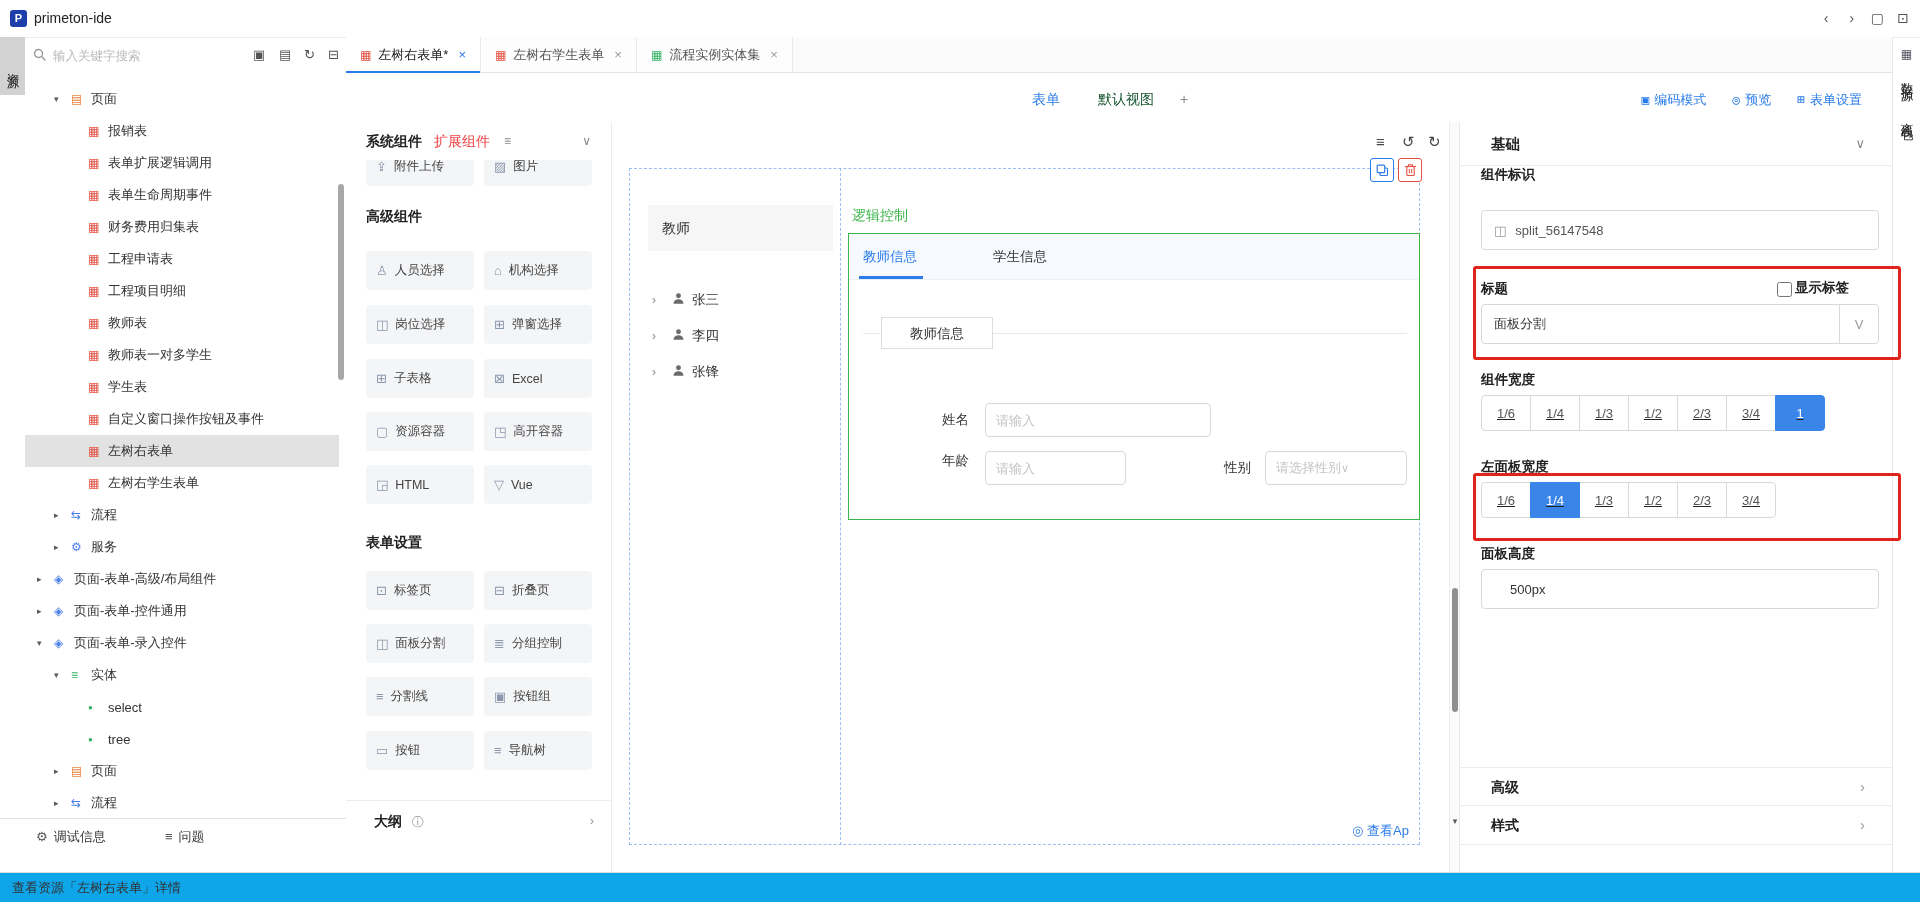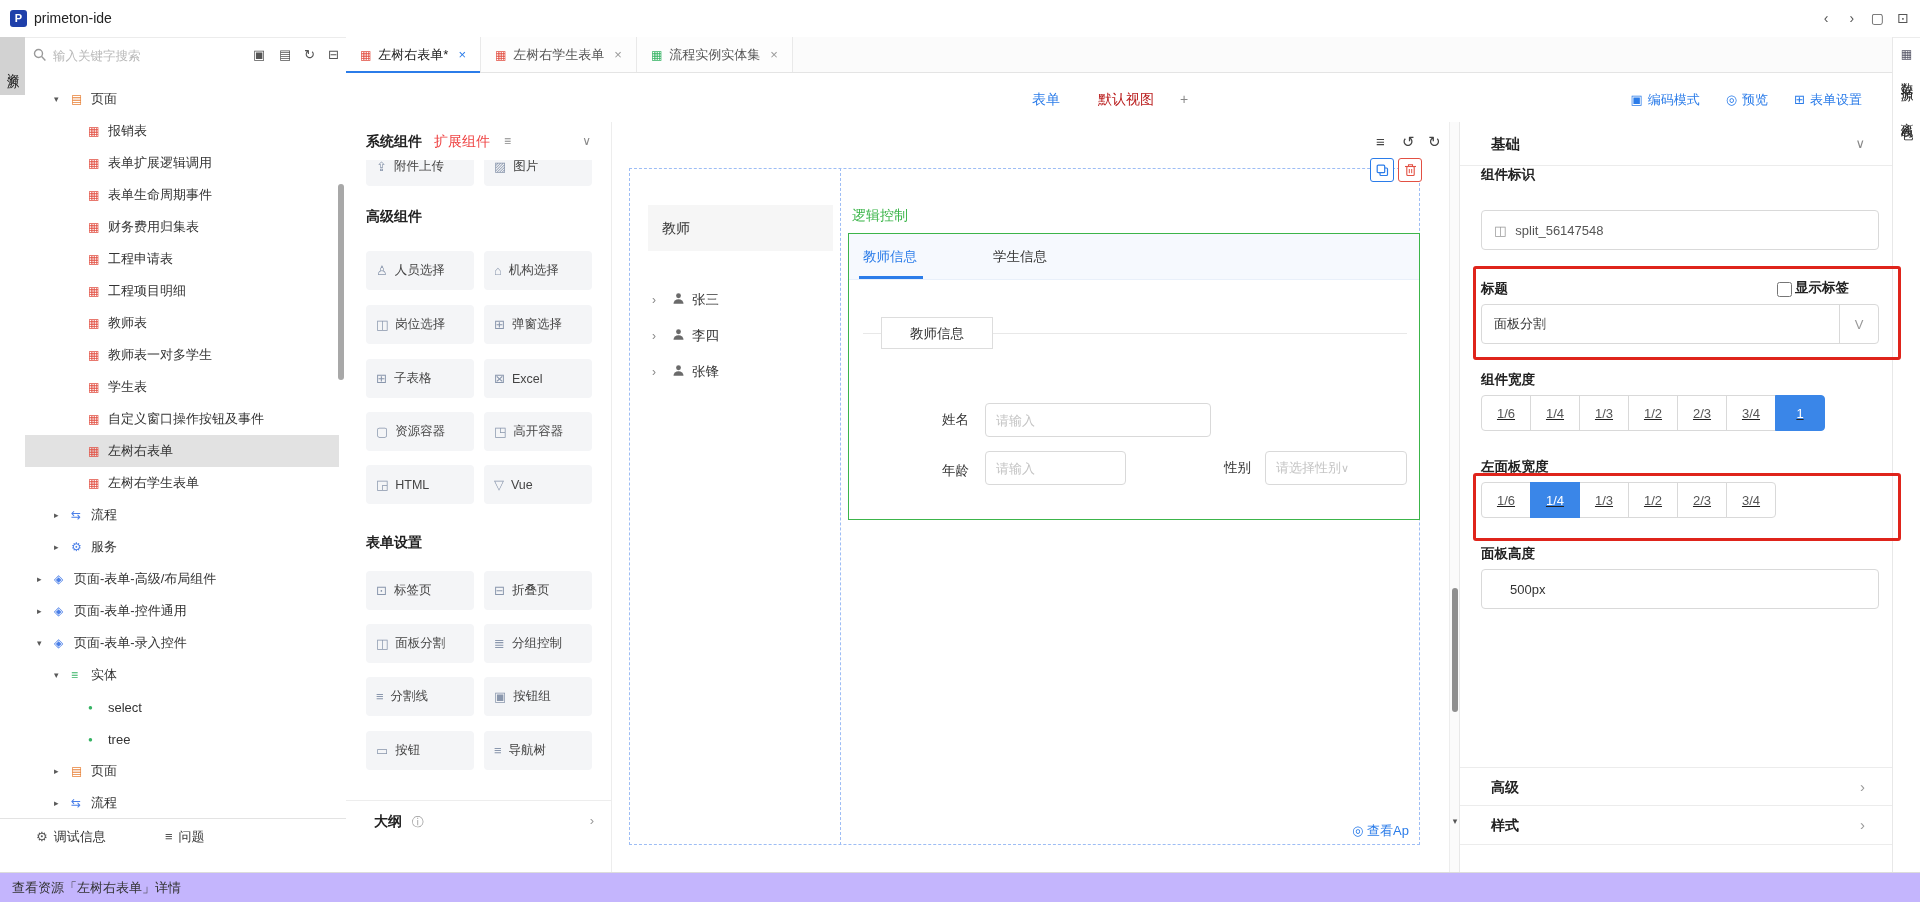--- a/index.html
+++ b/index.html
@@ -28,40 +28,40 @@
   .tc{width:17px;flex:none;font-size:9px;color:#595959;}
   .ti{width:20px;flex:none;font-size:12px;}
   .ti.page{color:#e8833a}.ti.form{color:#e25043}.ti.flow{color:#4a7fe8}.ti.service{color:#4a7fe8}
   .ti.pkg{color:#4a7fe8}.ti.db{color:#36b364}.ti.leaf{color:#36b364;font-size:8px;}
   #tree-sliver{height:10px;overflow:hidden;}
   #tree-sliver .trow{margin-top:-22px;}
   #tree-scroll{left:338px;top:184px;width:6px;height:196px;background:#a8a8a8;border-radius:3px;}
   #sb-toolbar{left:0;top:818px;width:346px;height:54px;border-top:1px solid #e3e3e3;background:#fff;}
   .sbt-item{position:absolute;top:6px;height:24px;line-height:24px;font-size:13px;color:#333;cursor:pointer;}
   .sbt-item .ic{color:#555;margin-right:6px;font-size:13px;}
-  #statusbar{left:0;top:872px;width:1920px;height:30px;border-top:1px solid #dcdcdc;background:#c4b5fd;
+  #statusbar{left:0;top:872px;width:1920px;height:30px;border-top:1px solid #dcdcdc;background:#0ea5e9;
              line-height:30px;padding-left:12px;font-size:13px;color:#333;box-sizing:border-box;}
   .vline{position:absolute;width:1px;background:#e6e6e6;}
   
   #tabstrip{left:346px;top:37px;width:1546px;height:36px;background:#fbfbfb;border-bottom:1px solid #e4e4e4;display:flex;box-sizing:border-box;}
   .etab{height:35px;display:flex;align-items:center;padding:0 14px;border-right:1px solid #e9e9e9;
         font-size:13px;color:#555;cursor:pointer;position:relative;background:#fdfdfd;}
   .etab.active{background:#fff;color:#222;}
   .etab.active:after{content:"";position:absolute;left:0;right:0;bottom:-1px;height:2px;background:#2b7ce9;}
   .etab .fic{margin-right:7px;font-size:12px;}
   .fic.red{color:#e25043}.fic.green{color:#36b364}
   .etab .close{margin-left:10px;color:#999;font-size:13px;}
   .etab.active .close{color:#2b7ce9;}
   
   #viewbar{left:346px;top:73px;width:1546px;height:53px;background:#fff;border-bottom:1px solid #e8e8e8;box-sizing:border-box;}
-  .vtab{position:absolute;top:0;line-height:53px;font-size:14px;color:#b91c1c;cursor:pointer;}
+  .vtab{position:absolute;top:0;line-height:53px;font-size:14px;color:#14532d;cursor:pointer;}
   .vtab.active{color:#2b7ce9;}
   #vtab-underline{left:680px;bottom:0;width:56px;height:3px;background:#2b7ce9;}
   #view-actions{position:absolute;right:30px;top:0;height:53px;display:flex;align-items:center;gap:26px;}
-  .vact{color:#2b7ce9;font-size:13px;cursor:pointer;white-space:nowrap;}
+  .vact{color:#2b7ce9;font-size:13px;cursor:pointer;white-space:nowrap;font-family:Liberation Mono, monospace;}
   .vact .ic{font-size:13px;margin-right:5px;}
   
   #palette{left:346px;top:122px;width:266px;height:750px;background:#fff;border-right:1px solid #ededed;box-sizing:border-box;overflow:hidden;}
   .pal-head{position:absolute;top:0;height:38px;line-height:38px;font-size:14px;cursor:pointer;}
   .pal-sec{position:absolute;left:20px;font-size:14px;font-weight:bold;color:#222;}
   .prow{position:absolute;left:20px;width:226px;display:flex;gap:10px;}
   .pal-btn{width:108px;height:39px;background:#f4f5f7;border-radius:4px;display:flex;align-items:center;
            padding-left:10px;box-sizing:border-box;gap:7px;font-size:12.5px;color:#444;cursor:pointer;white-space:nowrap;}
   .pal-btn .ic{color:#8a97ad;font-size:13px;flex:none;}
   #pal-clip{position:absolute;left:20px;top:38px;width:226px;height:26px;overflow:hidden;}
@@ -498,21 +498,21 @@
       <span class="gb-tab active" style="left:14px">教师信息</span>
       <span class="gb-tab" style="left:144px">学生信息</span>
       <div id="gb-underline"></div>
     </div>
     <div id="sec-line"></div>
     <div id="sec-box">教师信息</div>
 
     <span class="fld-label" style="left:60px;top:169px;width:60px">姓名</span>
     <input class="fld-input" style="left: 136px; top: 169px; width: 226px;" placeholder="请输入">
 
-    <span class="fld-label" style="left:60px;top:220px;width:60px">年龄</span>
+    <span class="fld-label" style="left:60px;top:210px;width:60px">年龄</span>
     <input class="fld-input" style="left: 136px; top: 217px; width: 141px;" placeholder="请输入">
 
     <span class="fld-label" style="left:342px;top:217px;width:60px">性别</span>
     <div class="sel-box" style="left:416px;top:217px;width:142px">
       <span>请选择性别</span>
       <span style="font-size:11px;color:#c4c4c4">∨</span>
     </div>
   </div>
 
   <span id="view-app">

